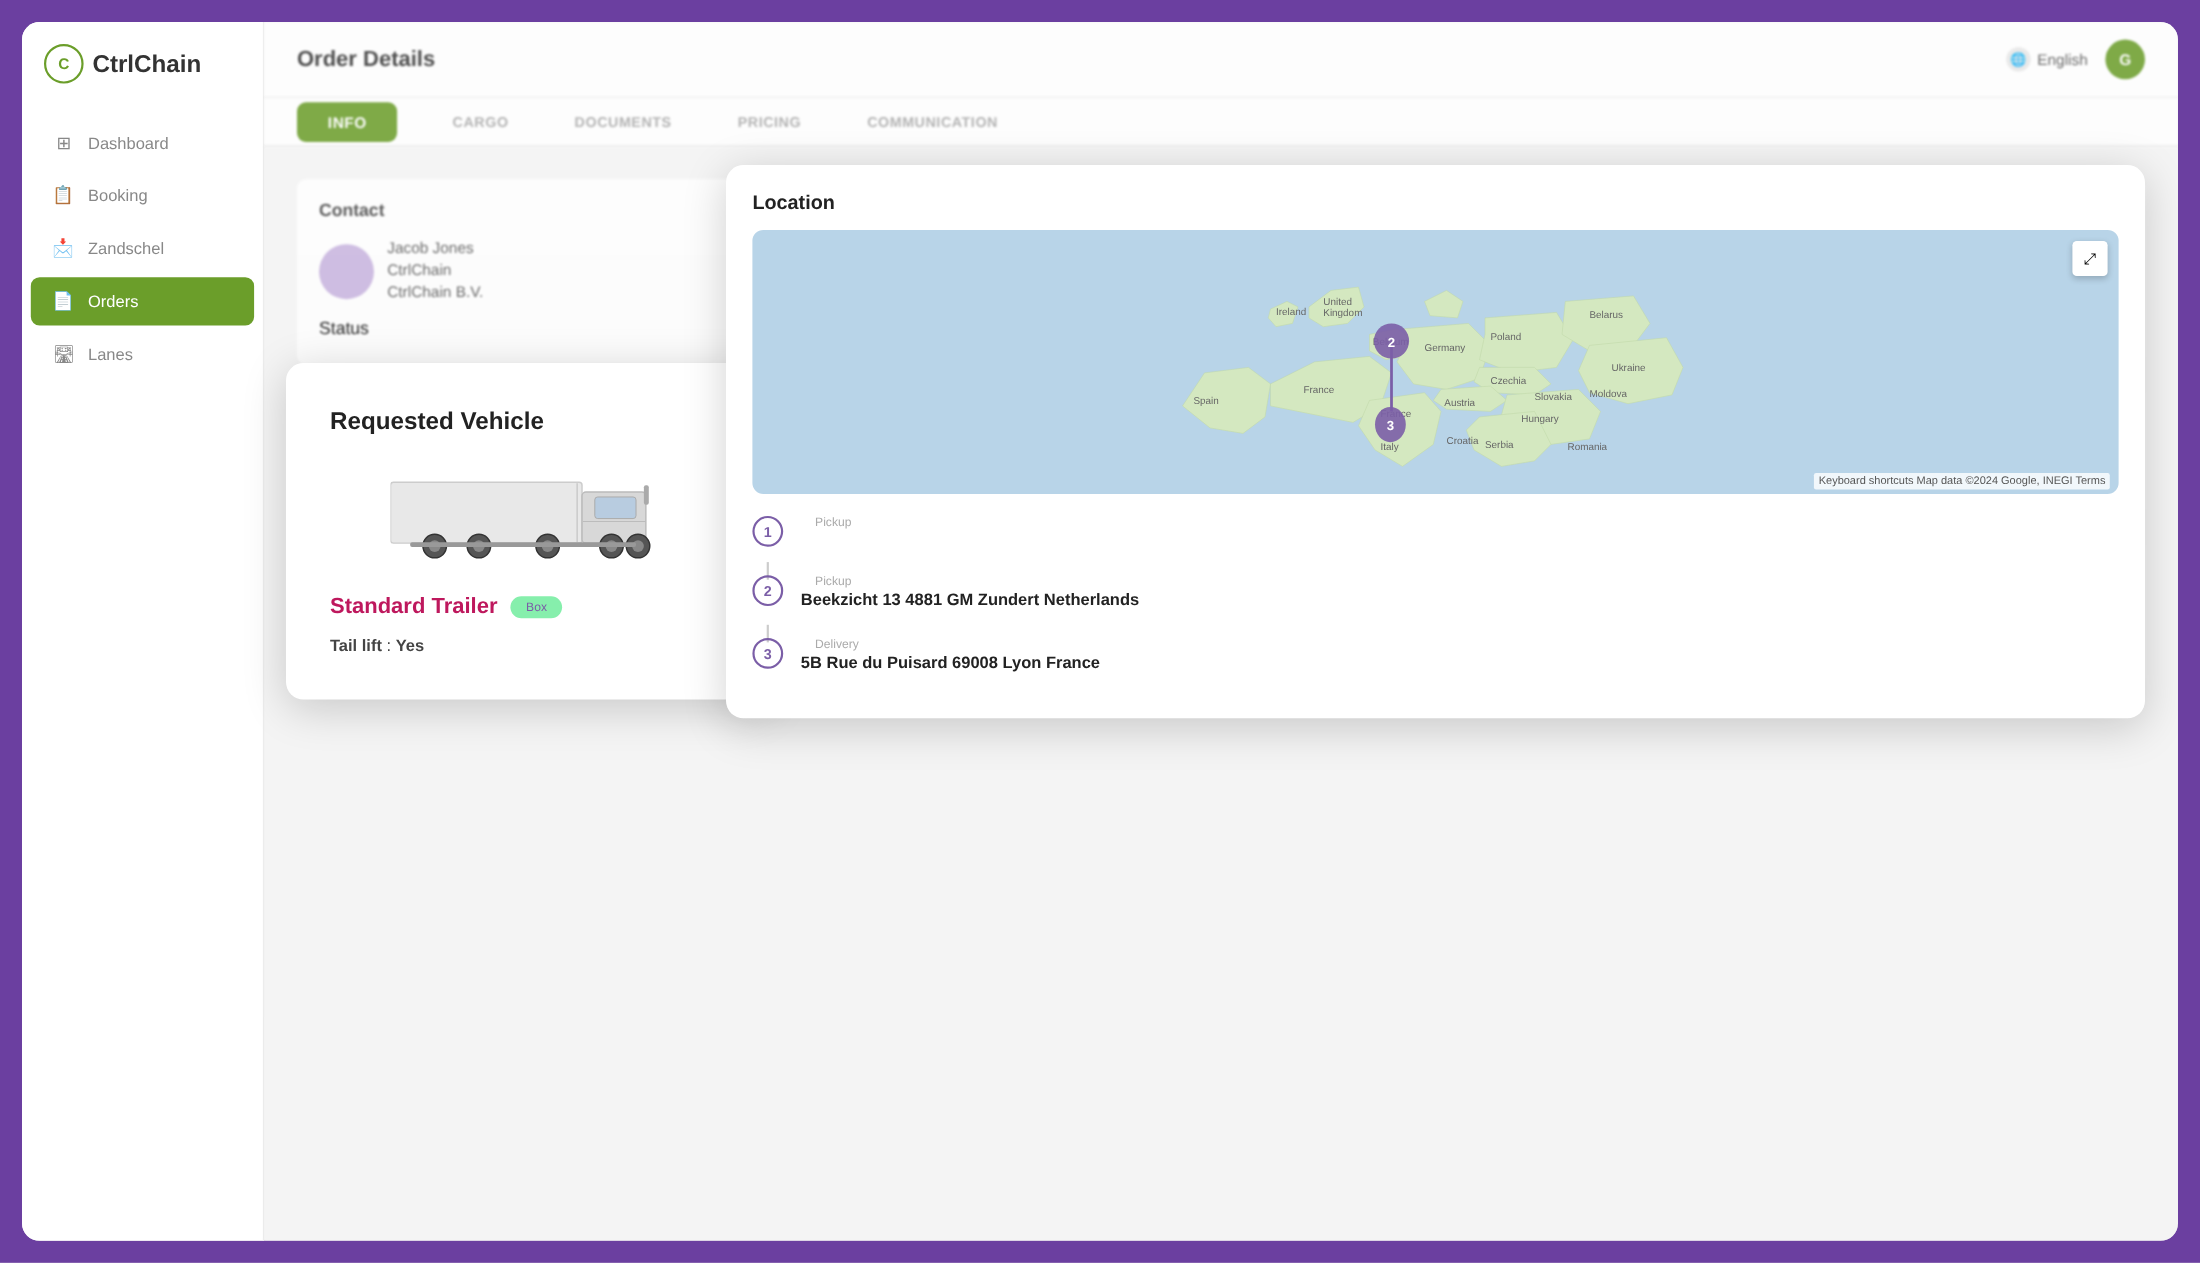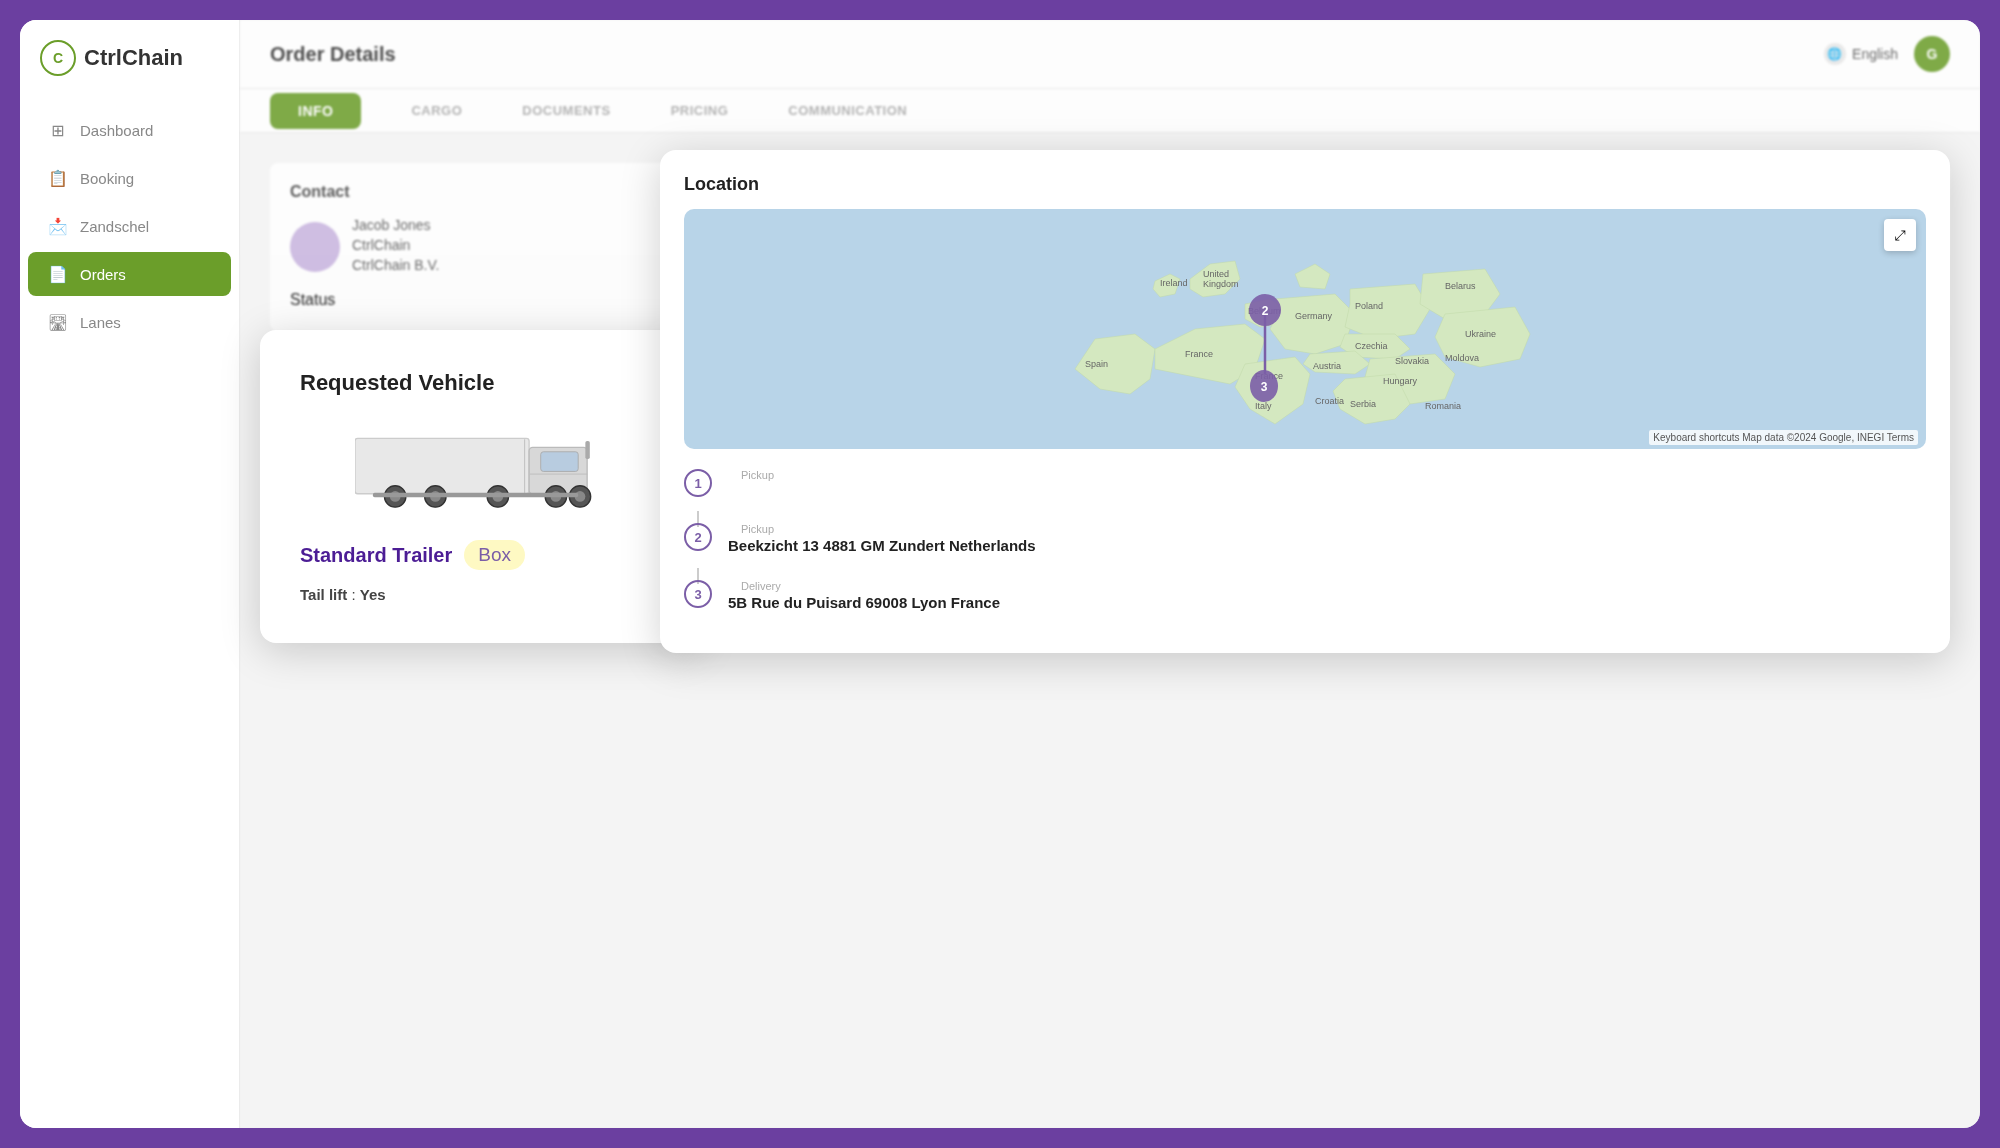--- a/index.html
+++ b/index.html
@@ -265,28 +265,28 @@
     }
     .vehicle-name-row {
       display: flex;
       align-items: center;
       gap: 12px;
       margin-bottom: 16px;
     }
     .vehicle-name {
       font-size: 20px;
       font-weight: 700;
-      color: #4c1d95;
+      color: #be185d;
     }
     .vehicle-type-badge {
-      background: #fef9c3;
+      background: #86efac;
       color: #7b5ea7;
       padding: 4px 14px;
       border-radius: 20px;
-      font-size: 19px;
+      font-size: 11px;
       font-weight: 500;
     }
     .tail-lift {
       font-size: 15px;
       color: #444;
     }
     .tail-lift span {
       font-weight: 600;
       text-align: right;
     }

